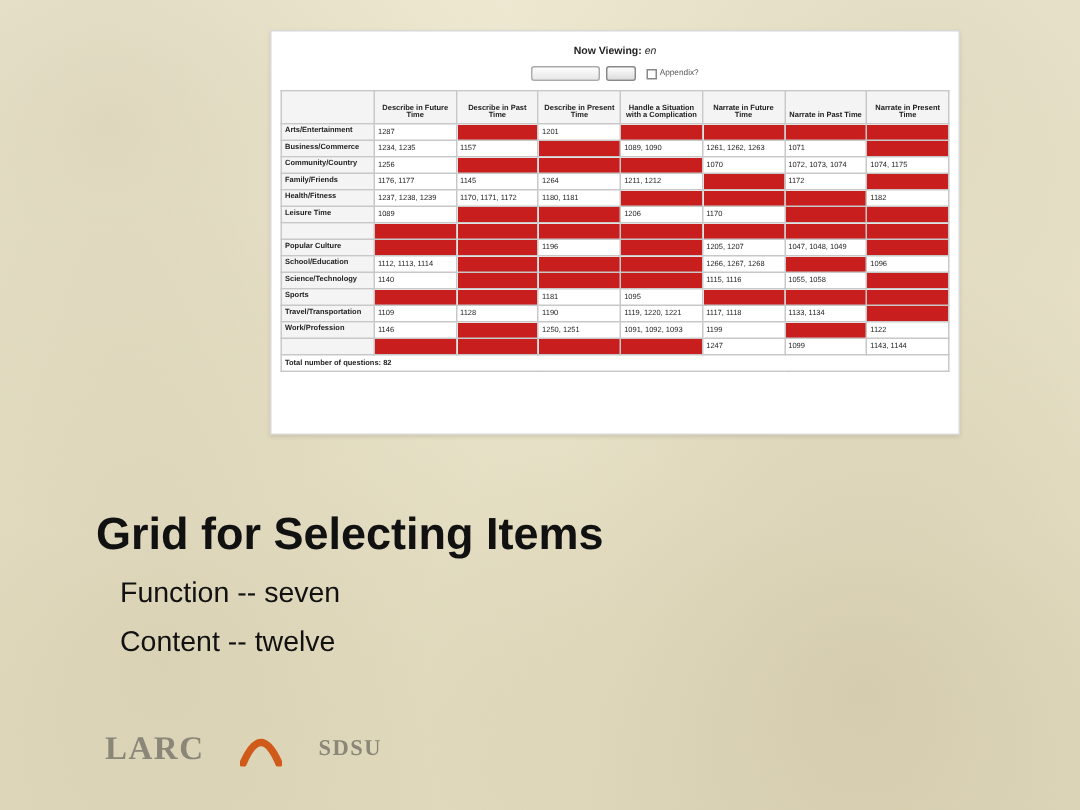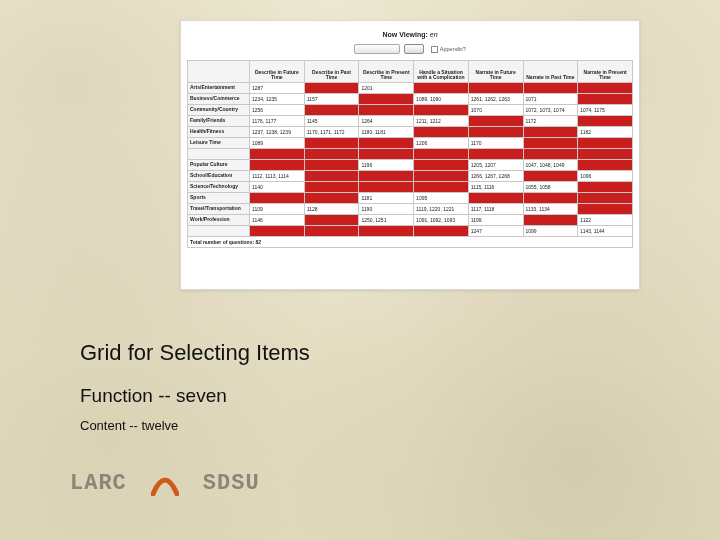--- a/index.html
+++ b/index.html
@@ -77,32 +77,32 @@
     text-align: left;
     background: #f4f4f4;
     white-space: normal;
     line-height: 1.05;
     font-size: 5px;
   }
   table.grid th.rowhead { background: #f4f4f4; }
   td.red { background: #c81e1e; }
   .total-row td { font-weight: bold; background: #fff; }
   .title {
-    position: absolute; left: 80px; top: 340px;
-    font-size: 22px; font-weight: normal; color: #111;
+    position: absolute; left: 64px; top: 340px;
+    font-size: 30px; font-weight: bold; color: #111;
   }
   .line1 { position: absolute; left: 80px; top: 385px; font-size: 19px; color: #111; }
-  .line2 { position: absolute; left: 80px; top: 418px; font-size: 13px; color: #111; }
+  .line2 { position: absolute; left: 80px; top: 418px; font-size: 19px; color: #111; }
   .logo {
-    position: absolute; left: 70px; bottom: 44px;
+    position: absolute; left: 70px; bottom: 28px;
     display: flex; align-items: center; gap: 24px;
-    font-family: Liberation Mono, monospace;
+    font-family: Liberation Serif, serif;
   }
   .logo .larc { color: #8a8678; font-size: 22px; letter-spacing: 1px; font-weight: 600; }
-  .logo .sdsu { color: #8a8678; font-size: 22px; letter-spacing: 1px; font-weight: 600; }
+  .logo .sdsu { color: #8a8678; font-size: 15px; letter-spacing: 1px; font-weight: 600; }
   .logo svg { display: block; }
 </style>
 </head>
 <body>
 
 <div class="slide">
 
   <div class="grid-shot">
     <div class="nv">
       <span>Now Viewing:</span>

